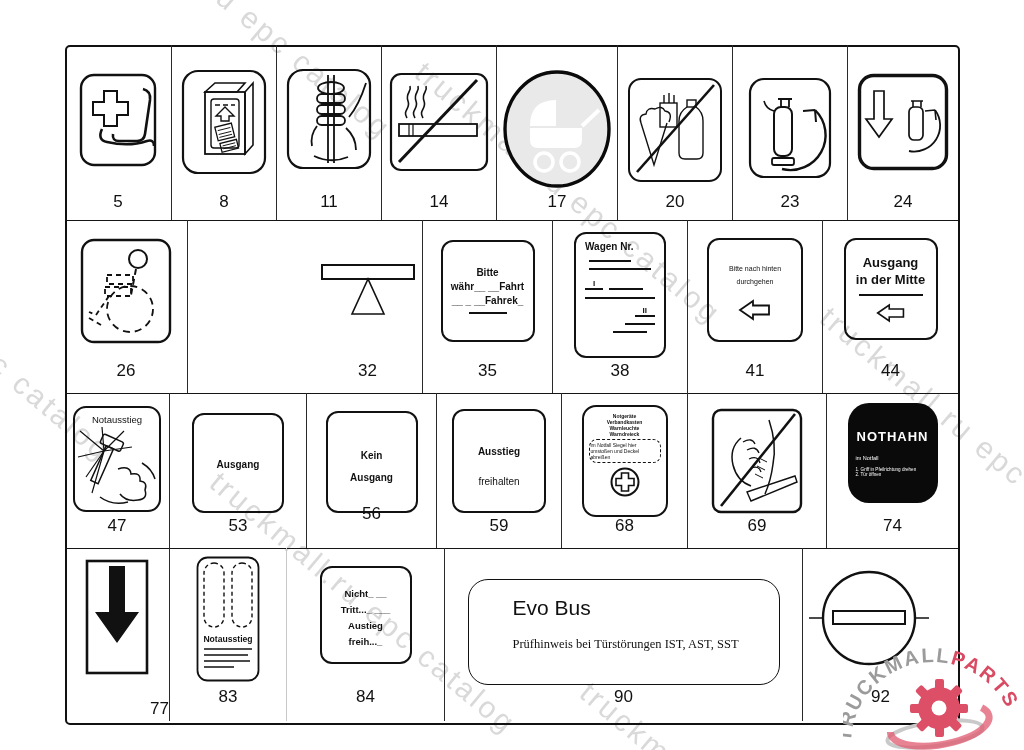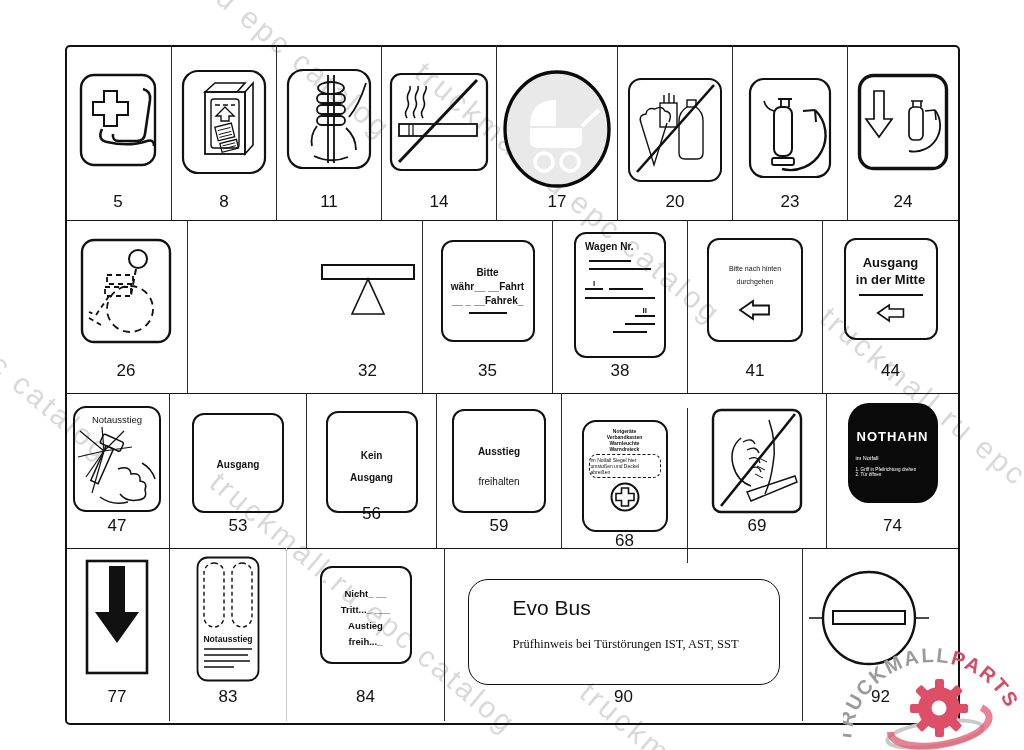--- a/index.html
+++ b/index.html
@@ -256,21 +256,21 @@
   </div>
 
   <div class="cell" style="left:437px;top:393px;width:125px;height:155px;">
     <div class="art sign" style="top:16px;width:94px;height:104px;padding-top:26px;font-size:10px;line-height:30px;">
       <div class="b">Ausstieg</div>
       <div>freihalten</div>
     </div>
     <div class="num" style="bottom:12px;">59</div>
   </div>
 
-  <div class="cell" style="left:562px;top:393px;width:126px;height:155px;margin-top:15px;">
+  <div class="cell" style="left:562px;top:393px;width:126px;height:155px;">
     <div class="art sign" style="top:12px;width:86px;height:112px;border-radius:14px;padding:6px 4px 0 4px;">
       <div class="tiny b">Notgeräte</div>
       <div class="tiny b">Verbandkasten</div>
       <div class="tiny b">Warnleuchte</div>
       <div class="tiny b">Warndreieck</div>
       <div style="border:1.4px dashed #111;border-radius:8px;margin:2px 1px 0 1px;padding:2px 1px;text-align:left;">
         <div class="tiny">im Notfall Siegel hier</div>
         <div class="tiny">umstoßen und Deckel</div>
         <div class="tiny">abreißen</div>
       </div>
@@ -303,21 +303,21 @@
       <div style="font-size:4.6px;">2. Tür öffnen</div>
     </div>
     <div class="num" style="bottom:12px;">74</div>
   </div>
 
   <div class="cell" style="left:65px;top:548px;width:105px;height:173px;">
     <svg class="art" style="top:11px;" width="64" height="116" viewBox="0 0 64 116">
       <rect x="2" y="2" width="60" height="112" class="ln" stroke-width="2.6"></rect>
       <path d="M24,7 h16 v46 h14 l-22,31 l-22,-31 h14 z" fill="#111"></path>
     </svg>
-    <div class="num" style="bottom:14px;">77</div>
+    <div class="num" style="bottom:2px;text-align:right;">77</div>
   </div>
 
   <div class="cell lite" style="left:170px;top:548px;width:117px;height:173px;">
     <svg class="art" style="top:8px;" width="64" height="126" viewBox="0 0 64 126">
       <rect x="1.5" y="1.5" width="61" height="123" rx="10" class="ln" stroke-width="1.8"></rect>
       <rect x="8" y="7" width="20" height="64" rx="10" class="ln" stroke-width="1.4" stroke-dasharray="4,3"></rect>
       <rect x="36" y="7" width="20" height="64" rx="10" class="ln" stroke-width="1.4" stroke-dasharray="4,3"></rect>
       <text x="32" y="86" text-anchor="middle" font-size="8.6" font-weight="bold" fill="#111">Notausstieg</text>
       <path d="M8,93 h48 M8,99 h44 M8,105 h46 M8,111 h30" class="ln" stroke-width="1.6"></path>
     </svg>

